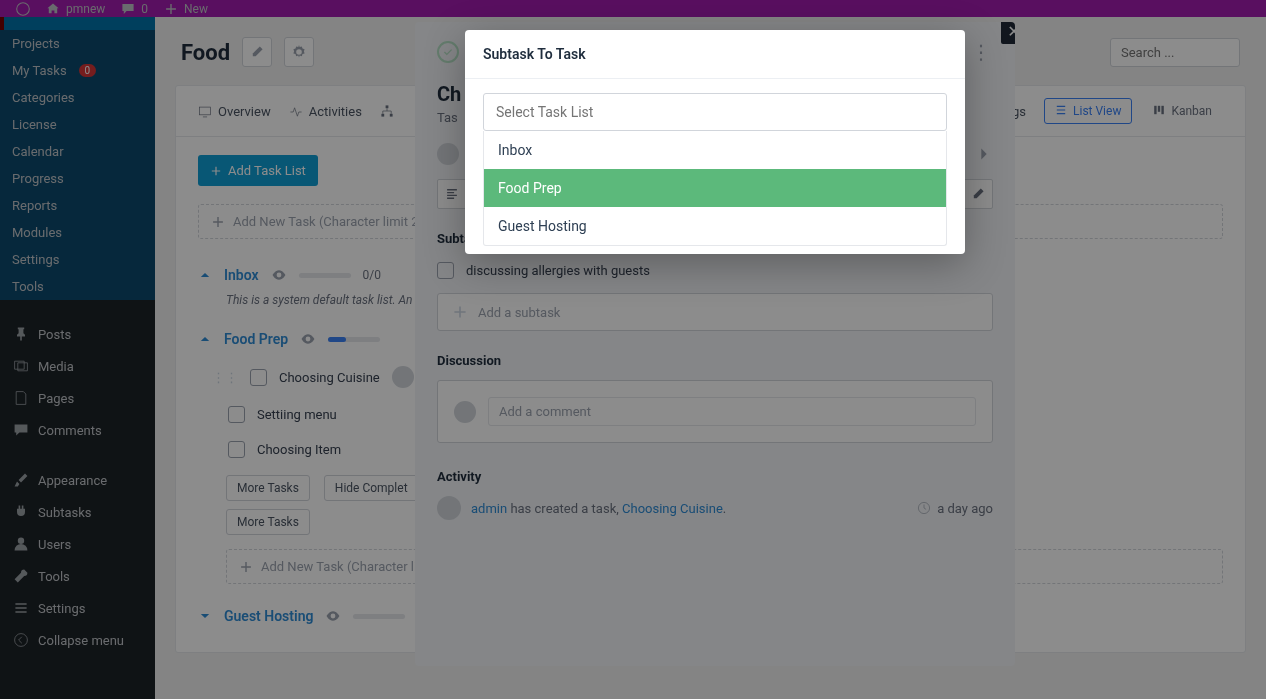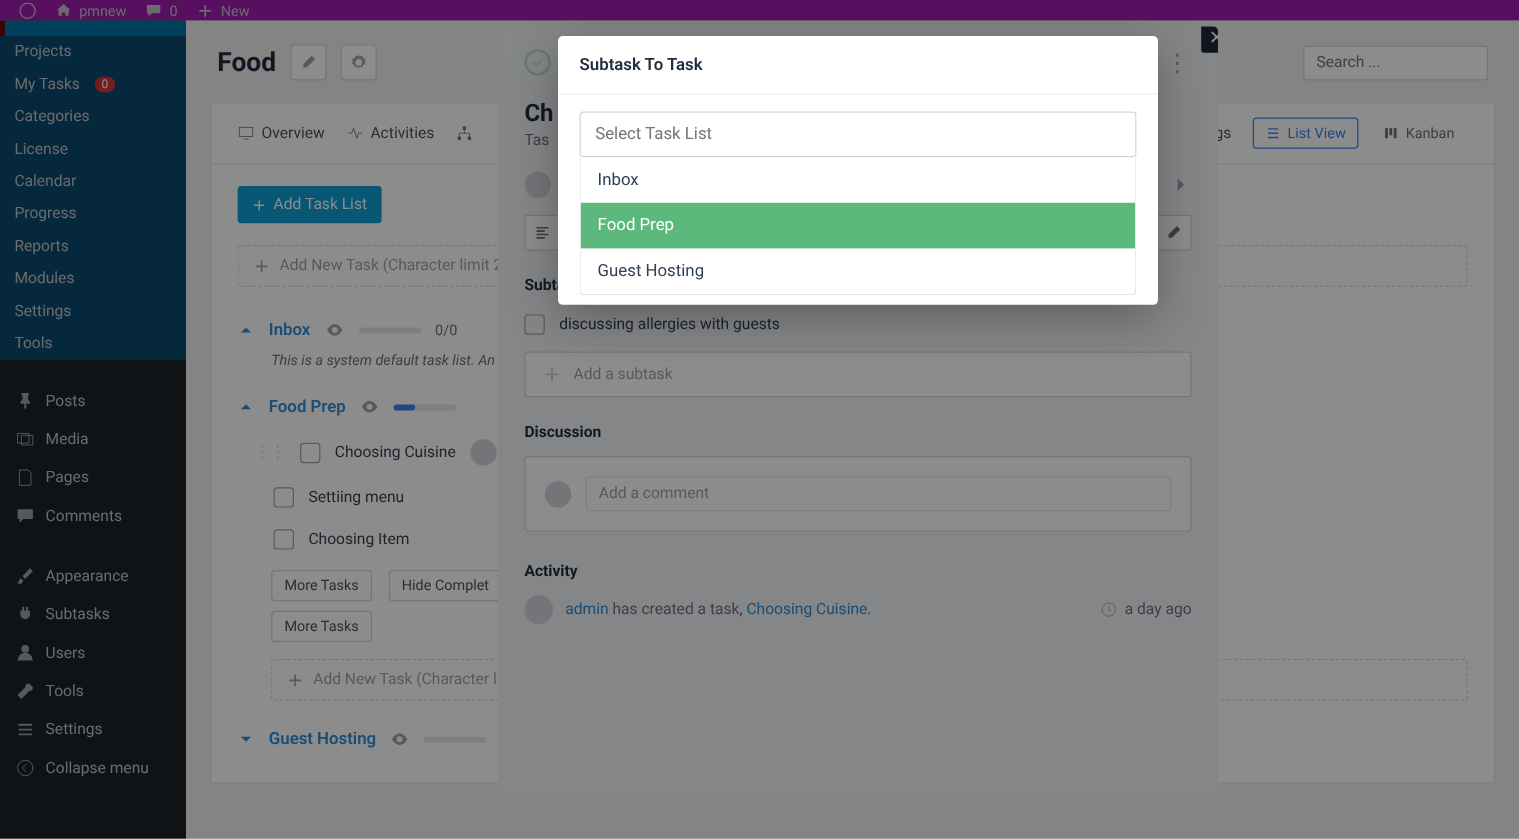--- a/index.html
+++ b/index.html
@@ -21,29 +21,29 @@
 .badge { background: #d63638; color: #fff; font-size: 10px; border-radius: 9px; padding: 1px 6px; margin-left: 4px; }
 .wp-separator { height: 18px; }
 
 
 .main { position: absolute; left: 155px; top: 17px; right: 0; bottom: 0; padding: 20px; }
 .project-header { display: flex; align-items: center; gap: 12px; margin-bottom: 18px; padding: 0 6px; }
 .project-title { font-size: 22px; font-weight: 700; color: #1f2d3d; }
 .icon-btn { width: 30px; height: 30px; border: 1px solid #d1d5db; background: #fff; border-radius: 3px; display: flex; align-items: center; justify-content: center; cursor: pointer; }
 .icon-btn svg { width: 14px; height: 14px; fill: #9ca3af; }
 .search-wrap { margin-left: auto; }
-.search-input { border: 1px solid #d1d5db; padding: 6px 10px; border-radius: 3px; font-size: 13px; width: 154px; }
+.search-input { border: 1px solid #d1d5db; padding: 6px 10px; border-radius: 3px; font-size: 13px; width: 130px; }
 
 
 .card { background: #fff; border: 1px solid #e5e7eb; border-radius: 3px; }
 .tabs { display: flex; align-items: center; gap: 18px; padding: 12px 22px; border-bottom: 1px solid #e5e7eb; font-size: 13px; color: #4b5563; }
-.tab { display: flex; align-items: flex-start; gap: 6px; cursor: pointer; }
+.tab { display: flex; align-items: flex-end; gap: 6px; cursor: pointer; }
 .tab svg { width: 14px; height: 14px; fill: #6b7280; }
 .tabs-right { margin-left: auto; display: flex; gap: 10px; }
-.view-btn { border: 1px solid #3b82f6; color: #3b82f6; background: #fff; padding: 5px 10px; border-radius: 3px; font-size: 12px; display: flex; align-items: center; gap: 6px; cursor: pointer; }
+.view-btn { border: 1px solid #3b82f6; color: #3b82f6; background: #fff; padding: 5px 10px; border-radius: 3px; font-size: 12px; display: flex; align-items: flex-start; gap: 6px; cursor: pointer; }
 .view-btn.plain { border: 1px solid transparent; color: #6b7280; }
 .view-btn svg { width: 12px; height: 12px; fill: currentColor; }
 
 .body { padding: 18px 22px; }
 .add-list-btn { background: #0f9ed5; color: #fff; border: none; padding: 8px 12px; border-radius: 3px; font-size: 13px; display: inline-flex; align-items: center; gap: 6px; cursor: pointer; margin-bottom: 18px; }
 .add-list-btn svg { width: 12px; height: 12px; fill: #fff; }
 
 .list-add-task { border: 1px dashed #d1d5db; padding: 9px 12px; border-radius: 3px; color: #9ca3af; display: flex; align-items: center; gap: 8px; font-size: 13px; margin-bottom: 18px; }
 .list-add-task svg { width: 14px; height: 14px; fill: #9ca3af; }
 

